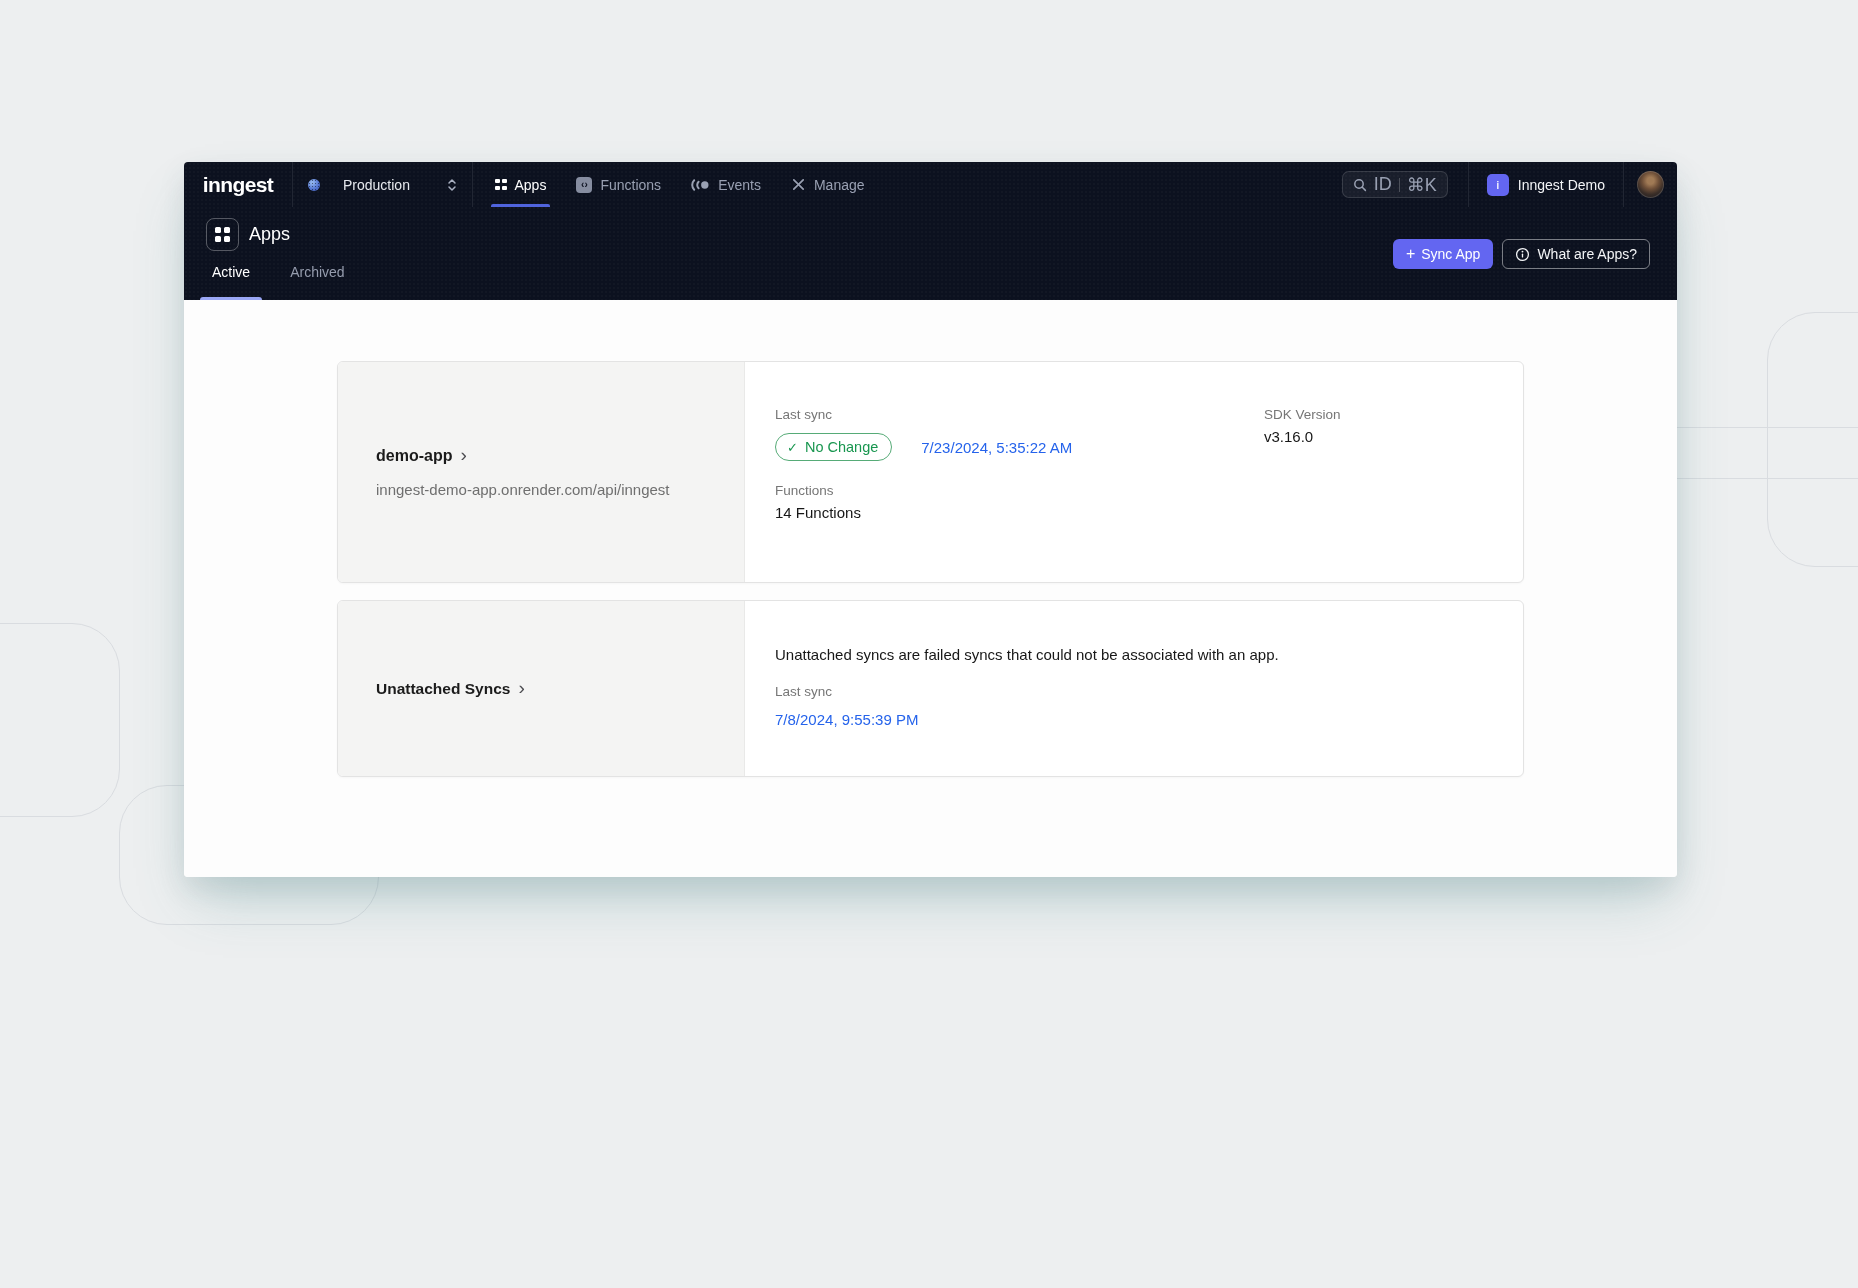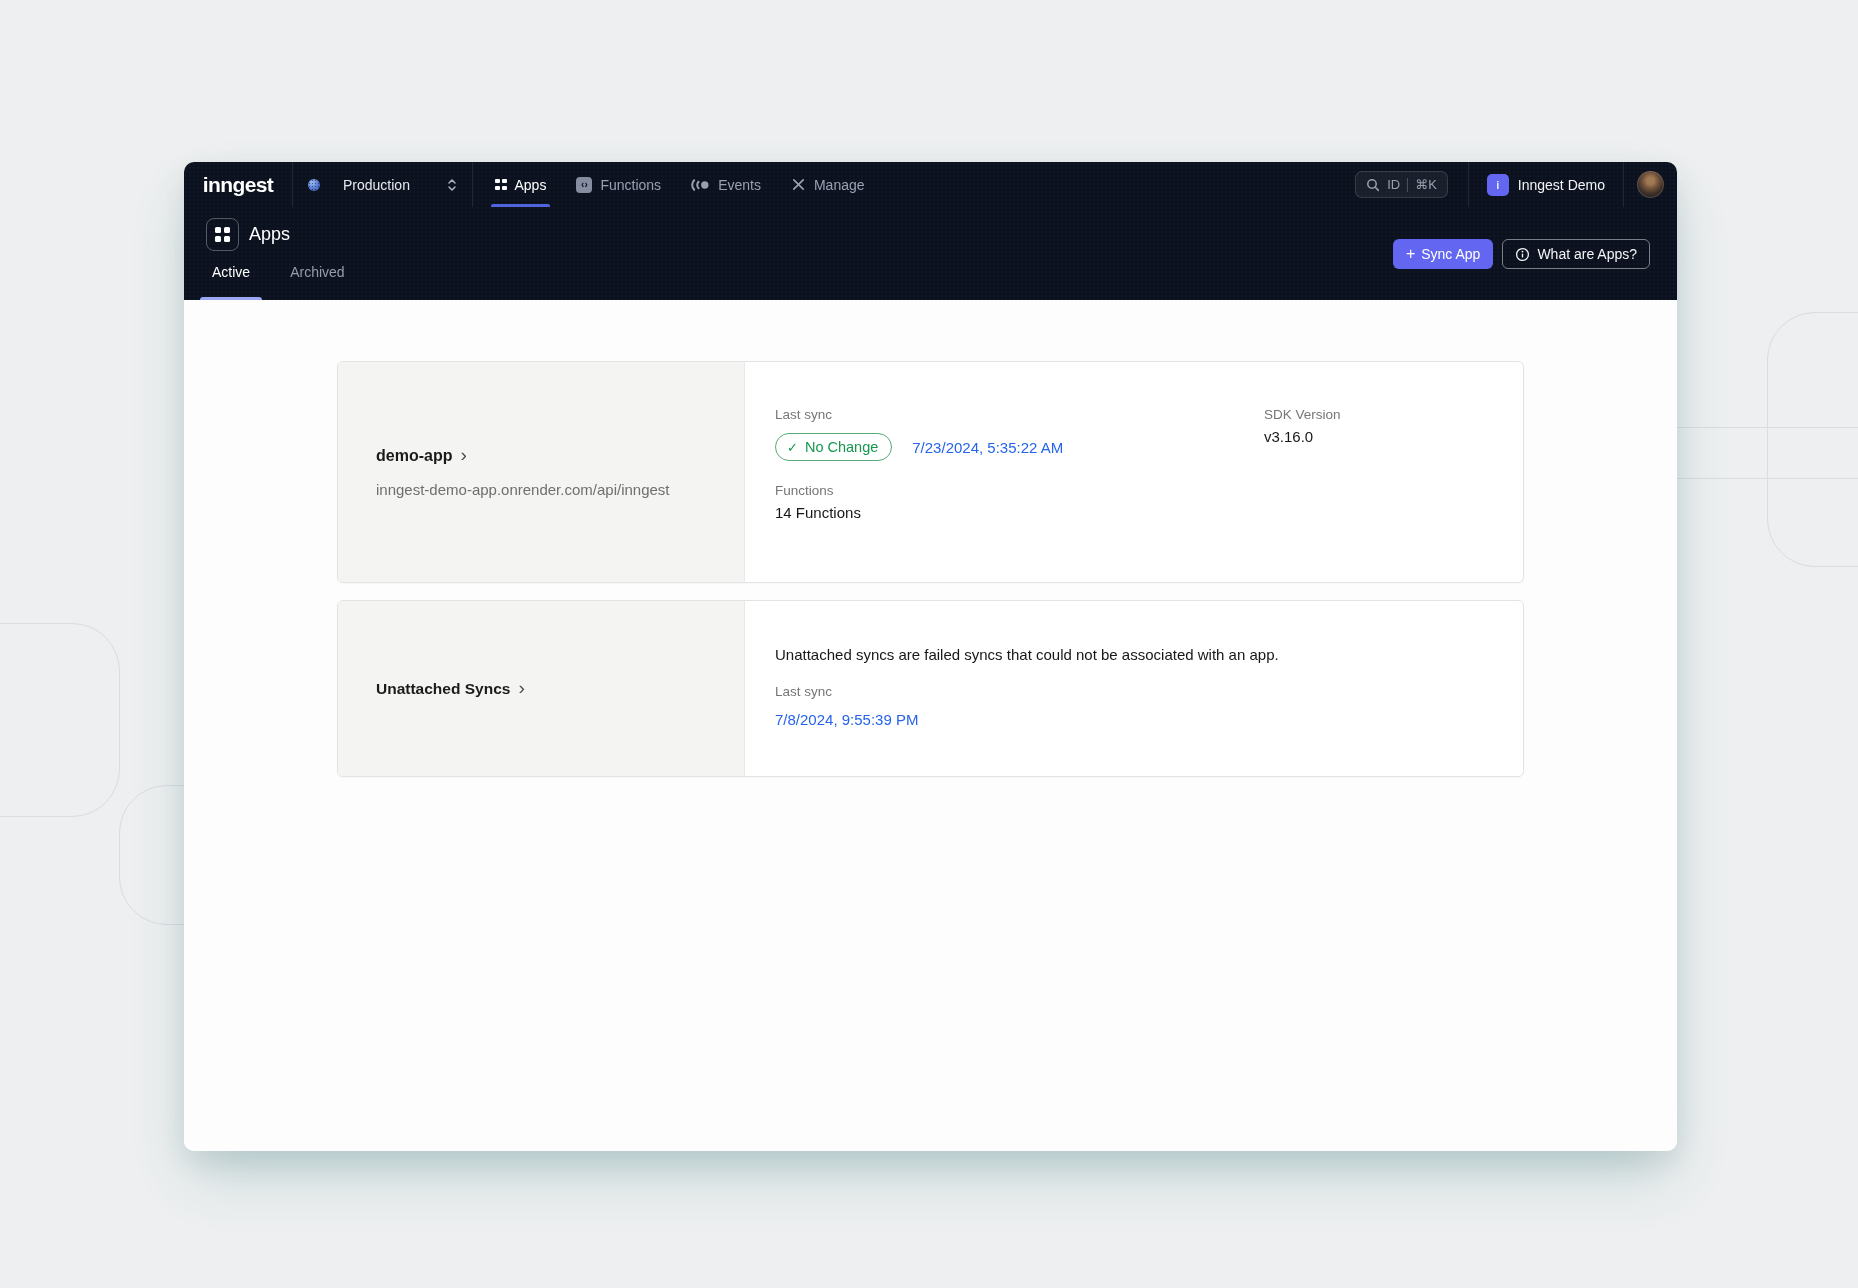--- a/index.html
+++ b/index.html
@@ -10,22 +10,22 @@
     position: relative;
     overflow: hidden;
   }
 
   
   .deco { position: absolute; border: 1px solid #d9dce0; border-radius: 48px; z-index: 0; }
   .deco-line { position: absolute; height: 1px; background: #d9dce0; z-index: 0; }
 
   
   .window {
-    position: absolute; left: 184px; top: 162px; width: 1493px; height: 989px;
-    border-radius: 10px; background: #fdfdfd; overflow: hidden; z-index: 1;
+    position: absolute; left: 184px; top: 162px; width: 1493px; height: 715px;
+    border-radius: 4px; background: #fdfdfd; overflow: hidden; z-index: 1;
     box-shadow: 0 30px 55px -12px rgba(70,140,138,0.30), 0 12px 28px rgba(40,60,70,0.10);
     display: flex; flex-direction: column;
   }
 
   
   .dark-header {
     height: 138px; background: #0c111f; position: relative; flex: none;
     background-image: radial-gradient(rgba(255,255,255,0.022) 1px, transparent 1px);
     background-size: 4px 4px;
   }
@@ -61,21 +61,21 @@
     width: 16px; height: 16px; border-radius: 4px; background: #868da0;
     color: #0c111f; font-size: 10px; font-weight: 700; line-height: 15px; text-align: center;
     letter-spacing: 0; flex: none;
   }
   .nav-spacer { flex: 1; }
 
   .search-pill {
     align-self: center; margin-right: 20px; height: 27px; display: flex; align-items: center;
     gap: 7px; padding: 0 10px; background: rgba(255,255,255,0.055);
     border: 1px solid rgba(255,255,255,0.13); border-radius: 7px;
-    color: #99a0b2; font-size: 13px; cursor: pointer; flex: none;
+    color: #99a0b2; font-size: 18px; cursor: pointer; flex: none;
   }
   .search-pill .vdiv { width: 1px; height: 14px; background: rgba(255,255,255,0.22); }
 
   .account-box { display: flex; align-items: center; gap: 9px; padding: 0 18px; flex: none; cursor: pointer; }
   .account-badge {
     width: 22px; height: 22px; border-radius: 5px; background: #6366f1; flex: none;
     display: flex; align-items: center; justify-content: center;
     color: rgba(255,255,255,0.85); font-size: 11px; font-weight: 700; font-style: normal;
   }
   .account-name { color: #f3f4f6; font-size: 14px; font-weight: 500; white-space: nowrap; }
@@ -134,21 +134,21 @@
   .card1-right { flex: 1; padding: 45px 0 0 30px; display: grid; grid-template-columns: 489px 1fr; grid-auto-rows: min-content; }
   .field-label { font-size: 13.5px; color: #767676; }
   .field-value { font-size: 15px; color: #171717; }
   .sync-row { display: flex; align-items: center; margin-top: 11px; }
   .badge-pill {
     display: inline-flex; align-items: center; gap: 7px; height: 28px; padding: 0 13px 0 11px;
     border: 1.5px solid #56ab77; border-radius: 999px; color: #18964f; font-size: 14.5px;
   }
   .badge-pill .check { font-size: 13px; }
   .link { color: #2563eb; font-size: 15px; cursor: pointer; }
-  .sync-row .link { margin-left: 20px; text-align: center; }
+  .sync-row .link { margin-left: 29px; text-align: center; }
   .mt-box { margin-top: 22px; }
   .value-gap { margin-top: 6px; }
 
   .card2-right { flex: 1; padding: 45px 0 0 30px; }
   .card2-desc { font-size: 15px; color: #171717; }
   .card2-right .field-label { display: block; margin-top: 21px; }
   .card2-right .link { display: inline-block; margin-top: 12px; }
 
   svg { display: block; }
 </style>

